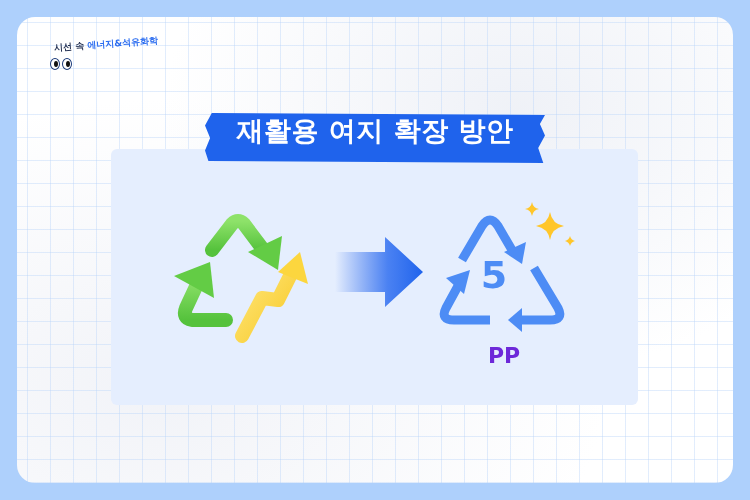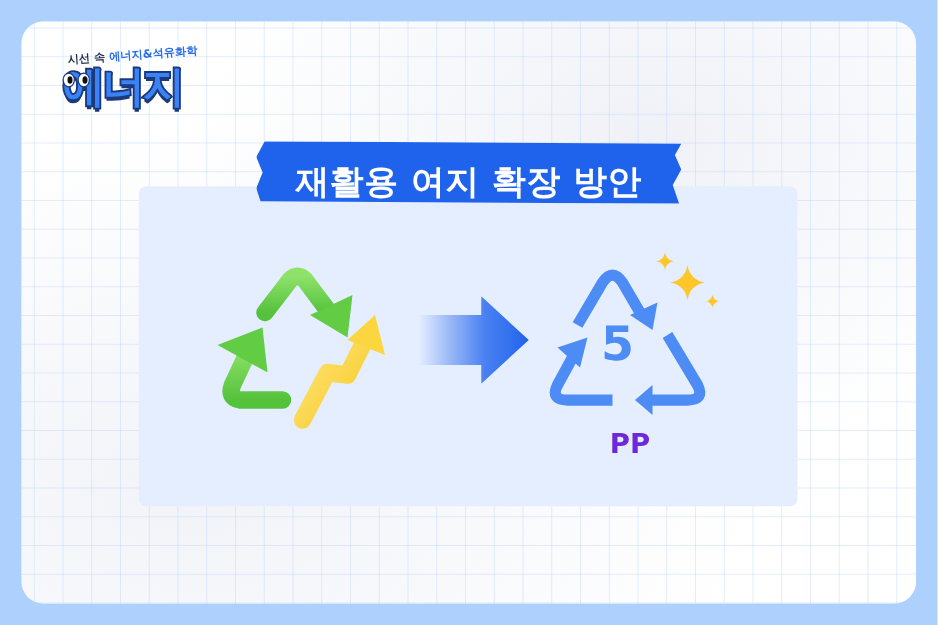--- a/index.html
+++ b/index.html
@@ -43,21 +43,21 @@
   .eye::after { content:""; position:absolute; left:3px; top:2px; width:4px; height:6px; border-radius:50%; background:#111; }
 
   .panel {
     position:absolute; left:111px; top:149px; width:527px; height:256px;
     background:#e5eefe; border-radius:6px;
   }
   .banner {
     position:absolute; left:205px; top:113px; width:340px; height:50px;
     background:#1f63ec;
     clip-path:polygon(2% 0,100% 4%,98.5% 22%,100% 45%,98% 70%,99.5% 100%,1% 96%,0 75%,1.5% 50%,0 25%);
-    display:flex; align-items:flex-end; justify-content:center;
+    display:flex; align-items:flex-start; justify-content:center;
   }
   .banner-text {
     color:#fff; font-size:27px; font-weight:bold; letter-spacing:0.5px;
     font-family:"DejaVu Sans", sans-serif;
   }
   .icon-recycle { position:absolute; left:170px; top:210px; width:140px; height:135px; }
   .icon-arrow { position:absolute; left:335px; top:237px; width:90px; height:70px; }
   .icon-pp { position:absolute; left:430px; top:200px; width:150px; height:175px; }
   .pp-label {
     position:absolute; left:474px; top:343px; width:60px; text-align:center;
@@ -71,21 +71,20 @@
 </head>
 <body>
 
 <div class="card">
 </div>
 
 <div class="logo">
   <div class="logo-small">
     <span>시선 속 </span><span class="hl">에너지&amp;석유화학</span>
   </div>
-  <div class="logo-big">에너지</div>
   <div class="eyes">
     <div class="eye"></div>
       <div class="eye"></div>
   </div>
 </div>
 
 <div class="panel"></div>
 
 <div class="banner">
   <span class="banner-text">재활용 여지 확장 방안</span>

